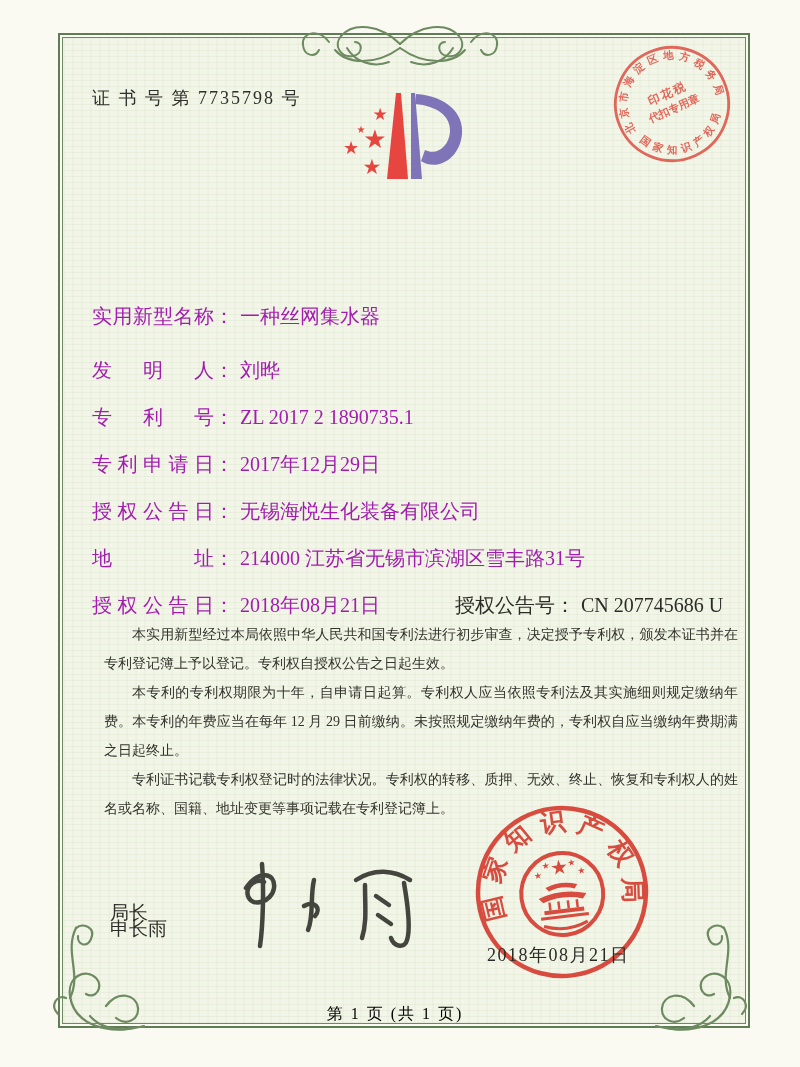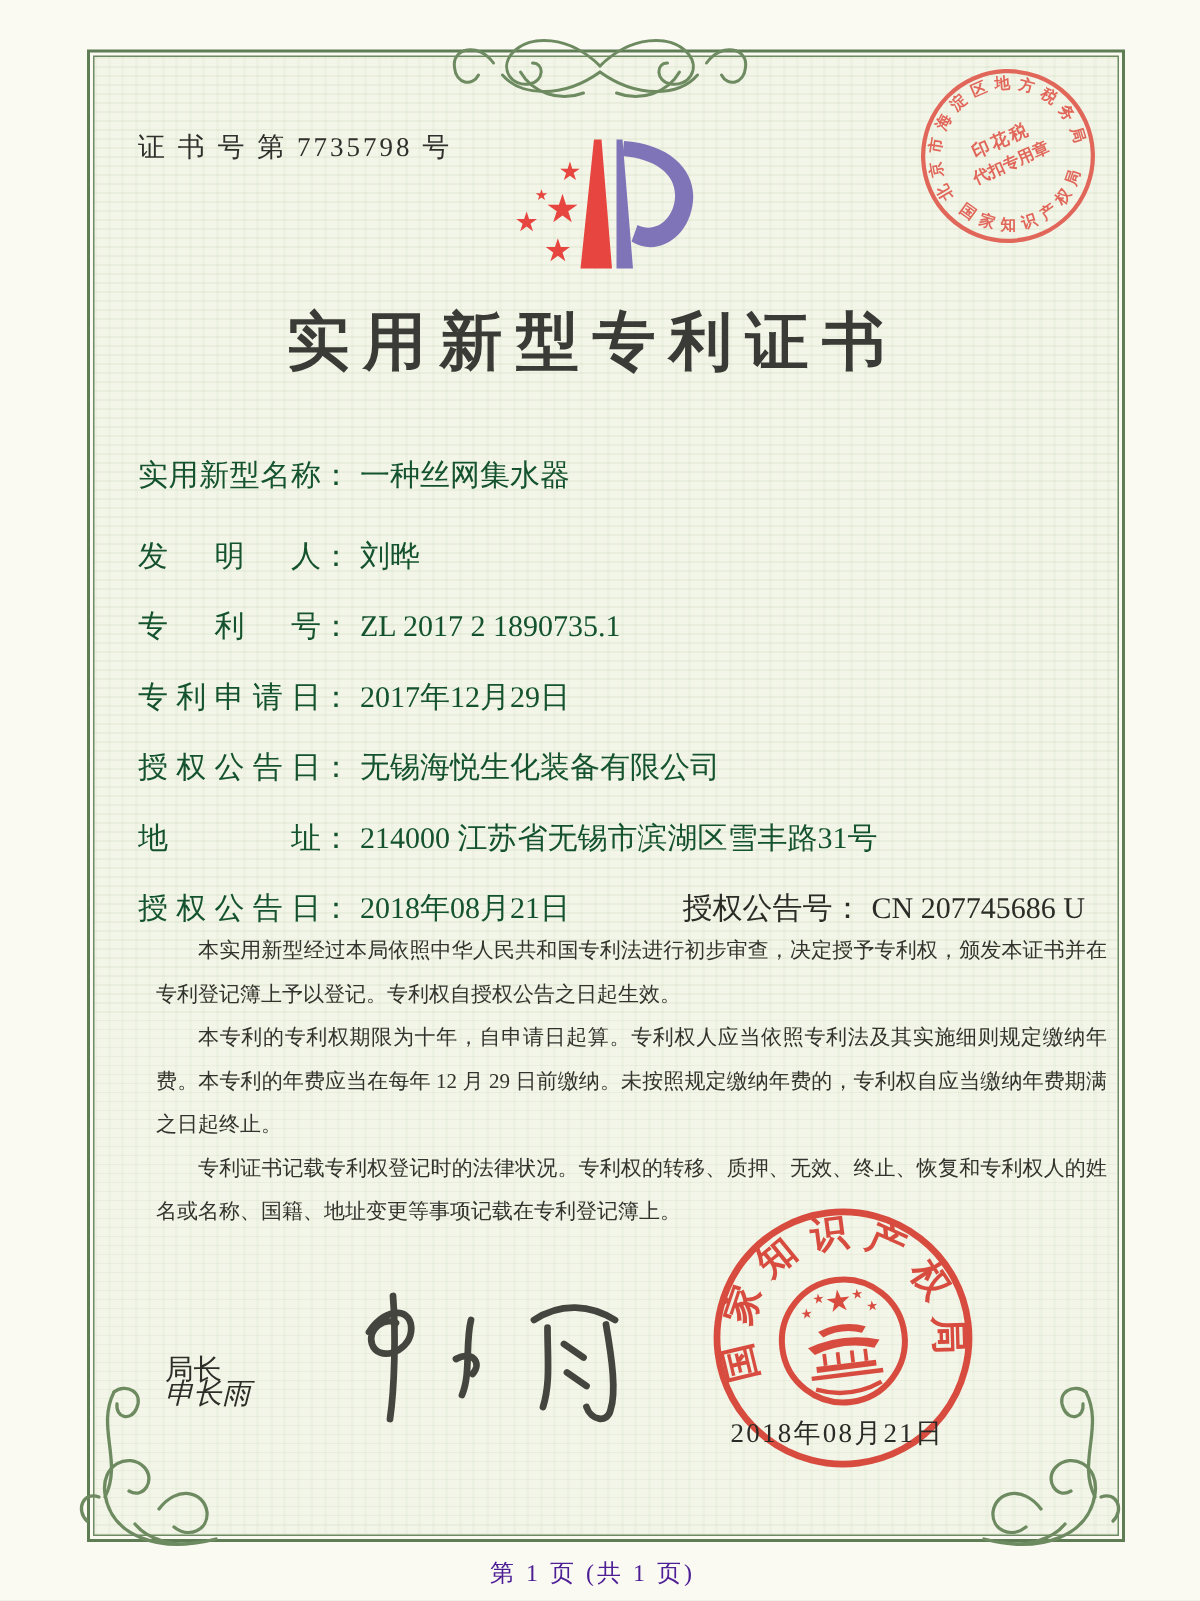--- a/index.html
+++ b/index.html
@@ -26,51 +26,51 @@
 
   .cert-no {
     position:absolute; left:92px; top:86px;
     font-size:18px; letter-spacing:2px; color:#2f2f2b;
   }
   .logo { position:absolute; left:330px; top:84px; width:156px; height:112px; }
   .title {
     position:absolute; left:0; right:10px; top:200px; text-align:center;
     font-size:42px; font-weight:600; letter-spacing:9px; color:#3a3a36;
   }
-  .field-row { position:absolute; left:92px; font-size:20px; color:#14532d; white-space:nowrap; }
+  .field-row { position:absolute; left:92px; font-size:20px; color:#a21caf; white-space:nowrap; }
   .field-label { display:inline-block; width:122px; text-align:justify; text-align-last:justify; }
   .field-colon { display:inline-block; }
   .field-value { margin-left:6px; }
   .grant-no { position:absolute; left:455px; font-size:20px; color:#2c2c27; white-space:nowrap;text-align:center; }
 
   .body-text {
     position:absolute; left:104px; top:620px; width:634px;
     font-size:14px; line-height:29px; color:#33332d; text-align:justify;
   }
   .body-text p { text-indent:2em; }
 
   .sig-title { position:absolute; left:110px; top:900px; font-size:19px; color:#2e2e29; }
-  .sig-name  { position:absolute; left:110px; top:916px; font-size:19px; color:#2e2e29;font-style:italic; }
+  .sig-name  { position:absolute; left:110px; top:916px; font-size:19px; color:#2e2e29; }
   .signature-svg { position:absolute; left:218px; top:858px; }
 
   .seal {
     position:absolute; left:472px; top:802px; width:180px; height:180px;
     transform:rotate(-7deg); mix-blend-mode:multiply; opacity:0.92; z-index:4;
   }
   .seal-date {
     position:absolute; left:487px; top:943px; font-size:18px; letter-spacing:1.5px;
     color:#2a2a26; z-index:5;
   }
   .tax-stamp {
     position:absolute; left:606px; top:38px; width:132px; height:132px;
     transform:rotate(-24deg); mix-blend-mode:multiply; opacity:0.92; z-index:4;
   }
   .footer-page {
-    position:absolute; left:0; right:10px; top:1039px; text-align:center;
-    font-size:16px; color:#4c1d95; letter-spacing:2px;
+    position:absolute; left:0; right:10px; top:1004px; text-align:center;
+    font-size:16px; color:#000000; letter-spacing:2px;
   }
 </style>
 </head>
 <body>
 
 <div class="page">
 
   <div class="frame-outer">
     <div class="frame-inner"></div>
   </div>
@@ -126,21 +126,20 @@
         <text x="21" y="70" font-size="18" text-anchor="middle">★</text>
         <text x="42" y="90" font-size="21" text-anchor="middle">★</text>
         <polygon points="66,9 71,9 78,95 57,95"></polygon>
       </g>
       <g fill="#8074b8">
         <polygon points="81,9 85,9 92,95 81,95"></polygon>
         <path d="M86,10 C117,12 134,30 132,50 C130,74 108,88 91,77 L95,66 C107,72 119,62 120,48 C121,32 107,22 85,20 Z"></path>
       </g>
     </svg>
 
-    <div class="title">实用新型专利证书</div>
 
     <div class="field-row" style="top:303px;">
       <span class="field-label">实用新型名称</span><span class="field-colon">：</span><span class="field-value">一种丝网集水器</span>
     </div>
     <div class="field-row" style="top:357px;">
       <span class="field-label">发明人</span><span class="field-colon">：</span><span class="field-value">刘晔</span>
     </div>
     <div class="field-row" style="top:404px;">
       <span class="field-label">专利号</span><span class="field-colon">：</span><span class="field-value">ZL 2017 2 1890735.1</span>
     </div>

